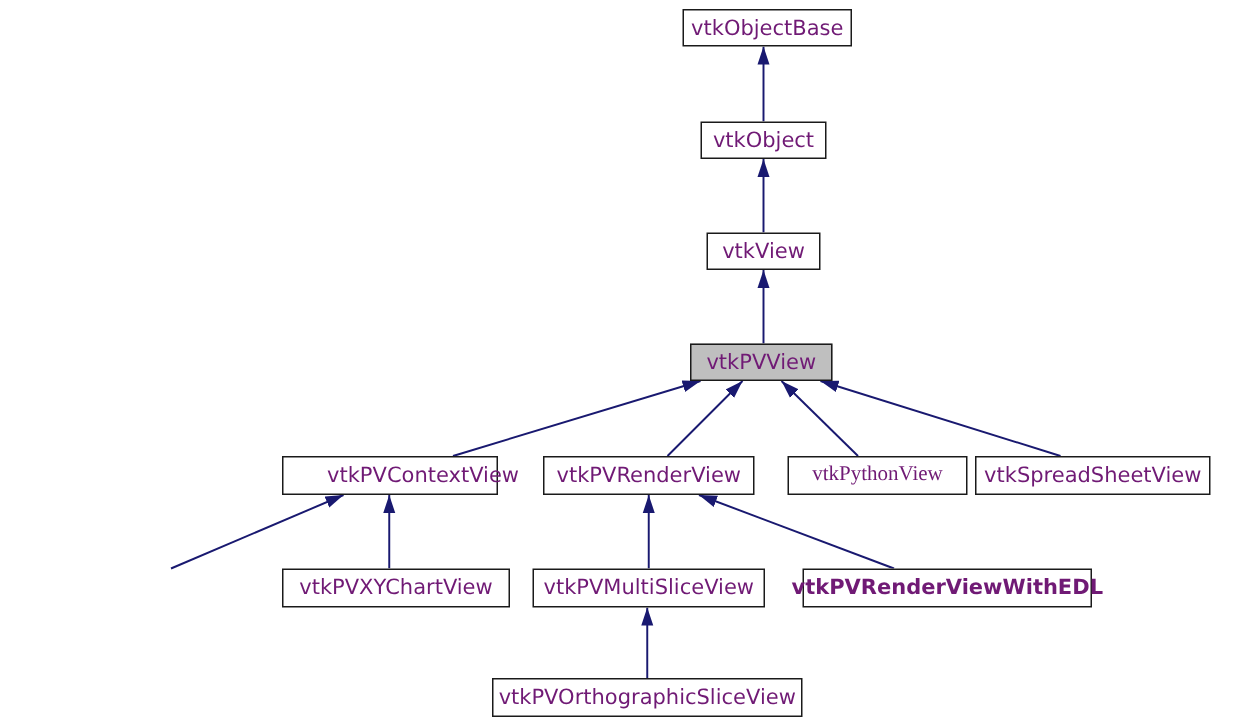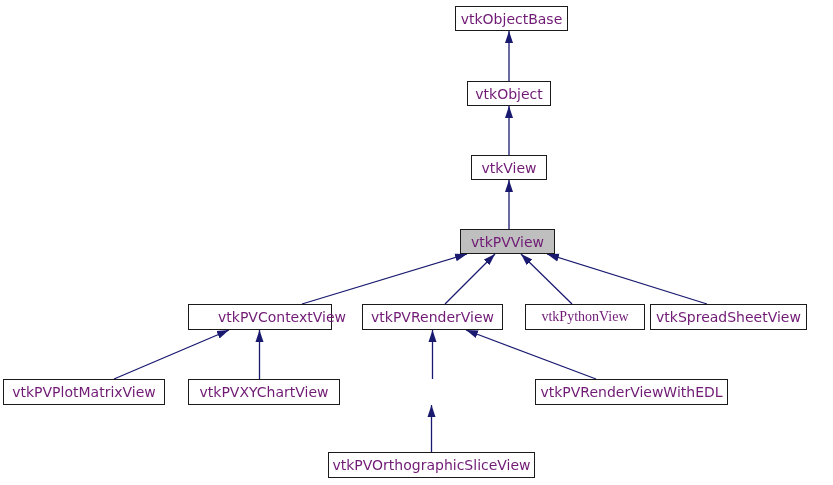--- a/index.html
+++ b/index.html
@@ -106,30 +106,30 @@
   </div>
 
   <div class="node" style="left:525px; top:304px; width:120px; height:26px;font-family:Liberation Serif, serif;">
     <span>vtkPythonView</span>
   </div>
 
   <div class="node" style="left:650px; top:304px; width:157px; height:26px;">
     <span>vtkSpreadSheetView</span>
   </div>
 
-  <div class="node" style="left:3px;   top:379px; width:162px; height:26px;">
-    <span>vtkPVPlotMatrixView</span>
-  </div>
 
   <div class="node" style="left:188px; top:379px; width:152px; height:26px;">
     <span>vtkPVXYChartView</span>
   </div>
 
+  <div class="node" style="left:355px; top:379px; width:155px; height:26px;">
+    <span>vtkPVMultiSliceView</span>
+  </div>
 
-  <div class="node" style="left:535px; top:379px; width:193px; height:26px;">
+  <div class="node" style="left:535px; top:379px; width:193px; height:26px;font-weight:bold;">
     <span>vtkPVRenderViewWithEDL</span>
   </div>
 
   <div class="node" style="left:328px; top:452px; width:207px; height:26px;text-align:center;">
     <span>vtkPVOrthographicSliceView</span>
   </div>
 
 </div>
 
 </body></html>

